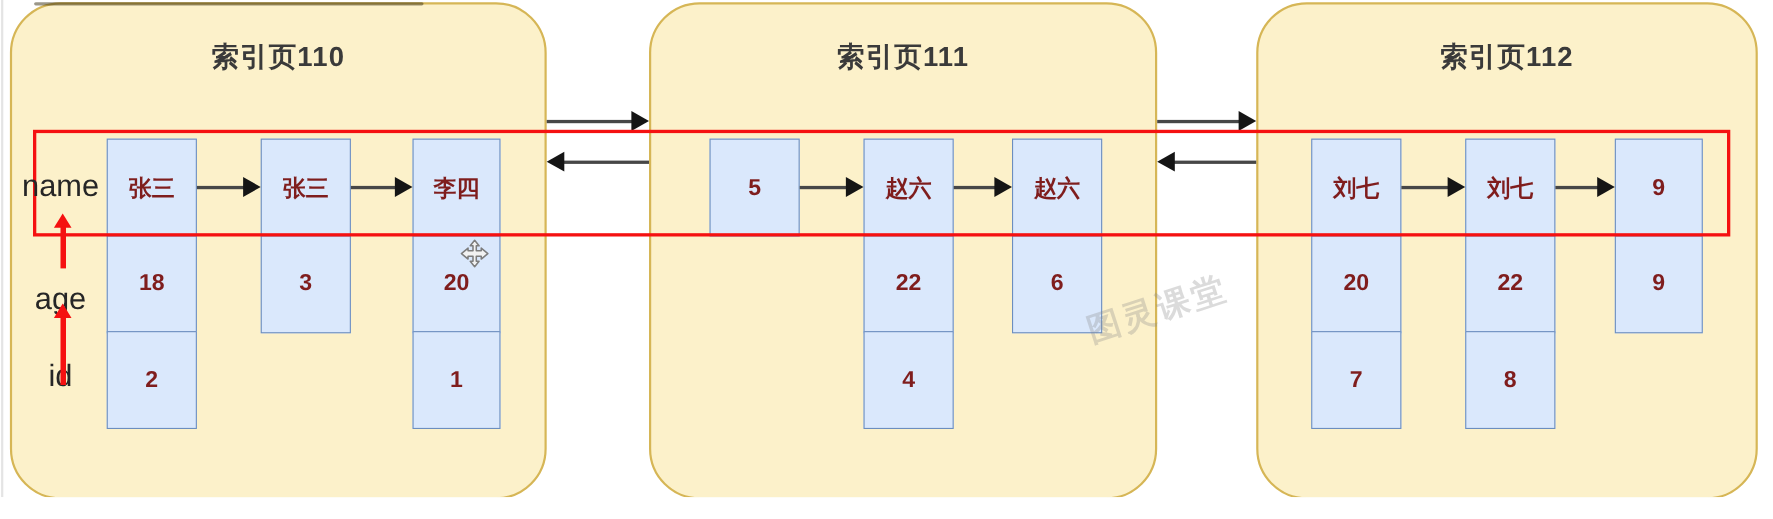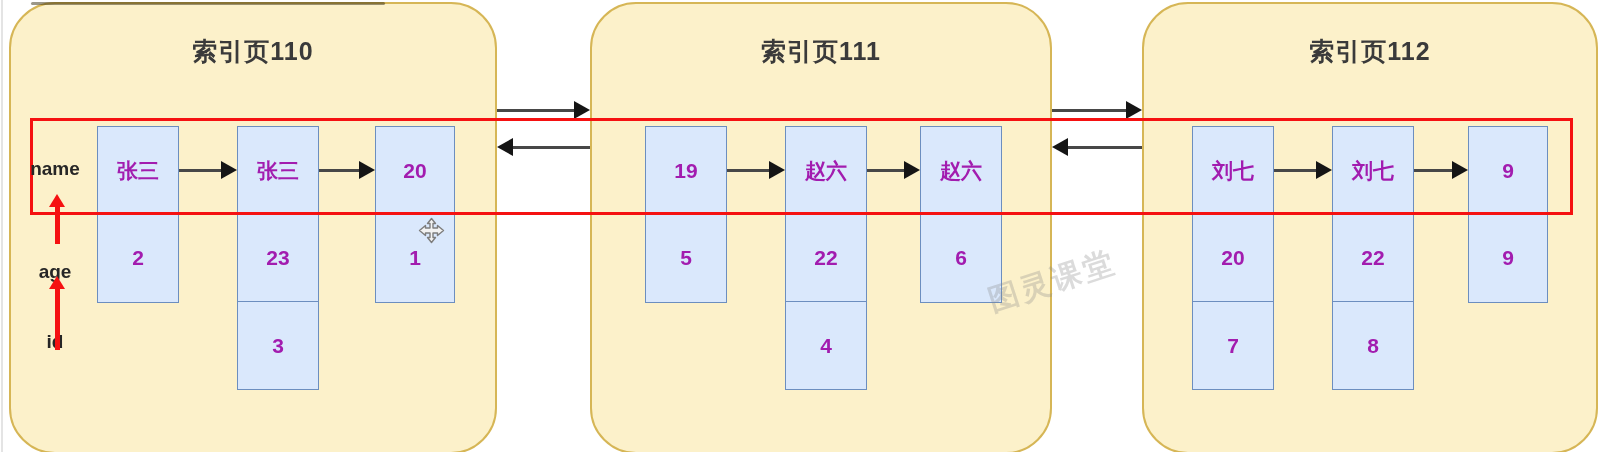--- a/index.html
+++ b/index.html
@@ -34,21 +34,21 @@
     letter-spacing:1px;
   }
   
   .col{position:absolute;top:126px;width:82px;z-index:3;}
   .cell{
     box-sizing:border-box;
     width:100%;height:89px;
     background:#dae8fc;
     border:1.5px solid #6c8ebf;
     display:flex;align-items:center;justify-content:center;
-    font-size:21px;font-weight:600;color:#a21caf;
+    font-size:21px;font-weight:600;color:#7f1d1d;
   }
   .cell + .cell{margin-top:-1.5px;}
   
   .harrow{position:absolute;height:0;z-index:4;}
   .harrow .shaft{position:absolute;top:-1.5px;height:3px;background:#474747;}
   .harrow.right .shaft{left:0;right:13px;}
   .harrow.right .head{
     position:absolute;right:0;top:-9px;width:0;height:0;
     border-left:16px solid #151515;
     border-top:9px solid transparent;
@@ -66,21 +66,21 @@
     position:absolute;
     left:30px;top:118px;width:1543px;height:97px;
     border:3px solid #f51111;
     box-sizing:border-box;
     z-index:5;pointer-events:none;
   }
   
   .field-label{
     position:absolute;left:20px;width:70px;height:24px;
     text-align:center;line-height:24px;
-    font-size:19px;font-weight:700;color:#262626;
+    font-size:28px;font-weight:400;color:#262626;
     z-index:6;
   }
   #label-name{top:157px;}
   #label-age{top:260px;}
   #label-id{top:330px;}
   .varrow{position:absolute;left:49px;width:16px;z-index:6;}
   .varrow .head{
     position:absolute;top:0;left:0;width:0;height:0;
     border-bottom:13px solid #f51111;
     border-left:8px solid transparent;
@@ -127,47 +127,47 @@
 
   <div class="page" id="page-2">
     <div class="page-title">索引页112</div>
   </div>
 
   <div class="col" style="left:97px">
     <div class="cell">
         <span>张三</span>
       </div>
     <div class="cell">
+        <span>18</span>
+      </div>
+    <div class="cell">
         <span>2</span>
       </div>
   </div>
   <div class="col" style="left:237px">
     <div class="cell">
         <span>张三</span>
       </div>
     <div class="cell">
-        <span>23</span>
-      </div>
-    <div class="cell">
         <span>3</span>
       </div>
   </div>
   <div class="col" style="left:375px;width:80px">
     <div class="cell">
+        <span>李四</span>
+      </div>
+    <div class="cell">
         <span>20</span>
       </div>
     <div class="cell">
         <span>1</span>
       </div>
   </div>
 
   <div class="col" style="left:645px">
-    <div class="cell">
-        <span>19</span>
-      </div>
     <div class="cell">
         <span>5</span>
       </div>
   </div>
   <div class="col" style="left:785px">
     <div class="cell">
         <span>赵六</span>
       </div>
     <div class="cell">
         <span>22</span>

